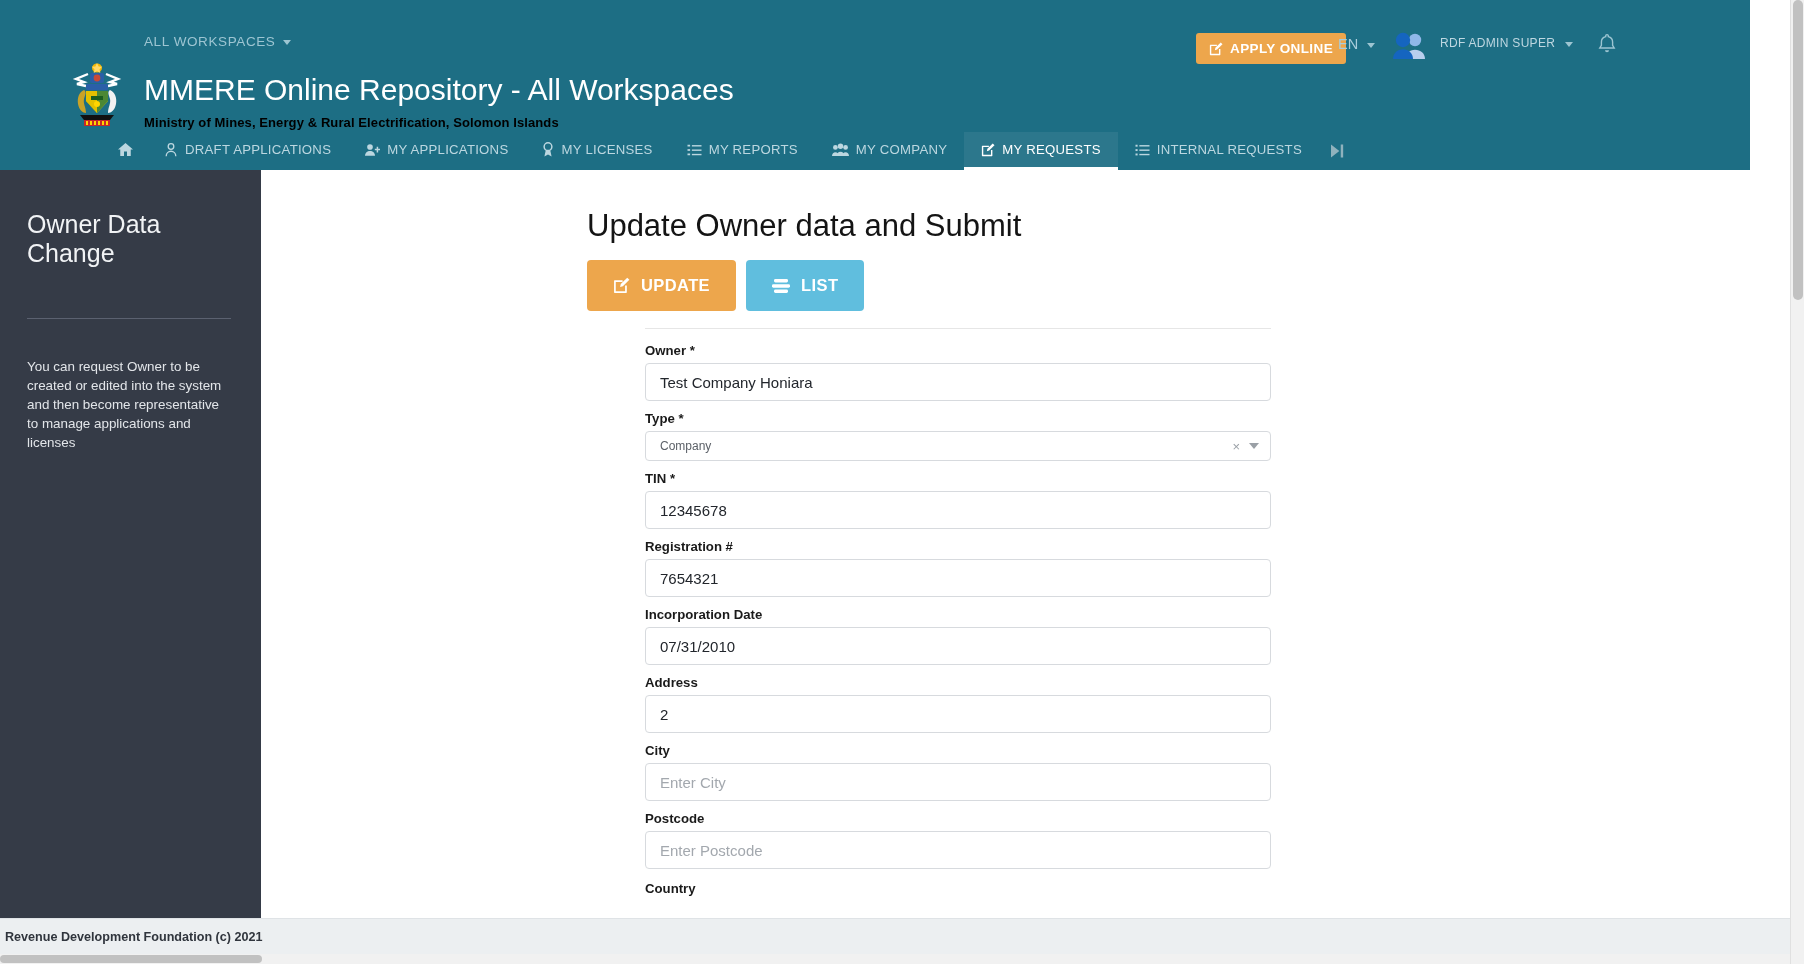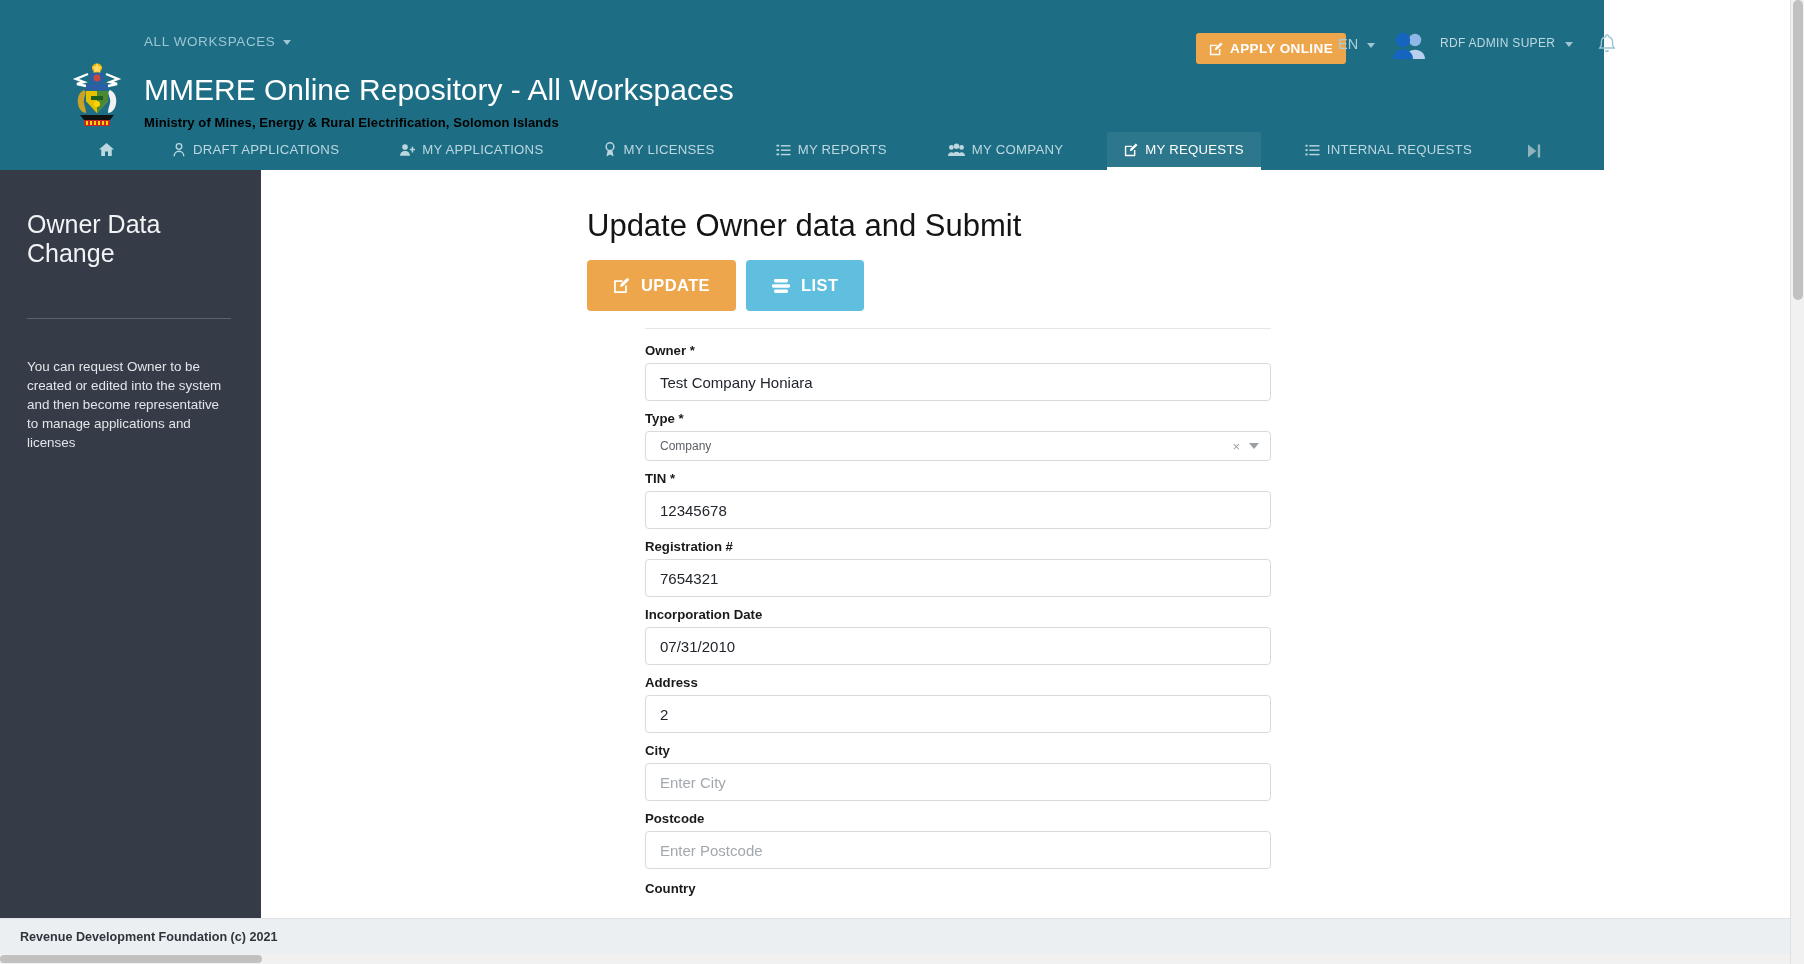--- a/index.html
+++ b/index.html
@@ -7,21 +7,21 @@
     margin: 0; padding: 0;
     width: 1804px; height: 964px;
     overflow: hidden;
     background: #ffffff;
     font-family: "Liberation Sans", sans-serif;
   }
 
   
   .header {
     position: absolute; top: 0; left: 0;
-    width: 1604px; height: 170px;
+    width: 1750px; height: 170px;
     background: #1d6e84;
   }
   .workspaces-bar {
     position: absolute; top: 34px; left: 144px;
     display: flex; align-items: center; gap: 8px;
     color: #9dc5d2;
     font-size: 13.5px; letter-spacing: .6px;
     cursor: pointer;
   }
   .caret {
@@ -79,24 +79,23 @@
   }
   .brand-sub {
     color: #000000;
     font-size: 13px; font-weight: bold;
     margin: 9px 0 0 0;
     letter-spacing: .1px;
   }
 
   
   .nav {
-    position: absolute; top: 132px; left: 85px;
+    position: absolute; top: 132px; left: 104px;
     display: flex; align-items: stretch;
     height: 38px;
-    gap: 27px;
   }
   .nav-item {
     display: flex; align-items: center; gap: 7px;
     padding: 0 17px;
     color: #bcd7e0;
     font-size: 13.2px; letter-spacing: .25px;
     cursor: pointer;
     white-space: nowrap;
     border-bottom: 3px solid transparent;
   }
@@ -136,21 +135,21 @@
     line-height: 1.42;
   }
 
   
   .footer {
     position: absolute; top: 918px; left: 0;
     width: 1790px; height: 36px;
     background: #eceff1;
     border-top: 1px solid #dfe3e6;
     display: flex; align-items: center;
-    padding-left: 20px;
+    padding-left: 5px;
   }
   .footer-text {
     color: #30353d; font-size: 12.6px; font-weight: bold;
   }
 
   
   .main {
     position: absolute; top: 170px; left: 261px;
     width: 1409px; height: 748px;
     background: #ffffff;

